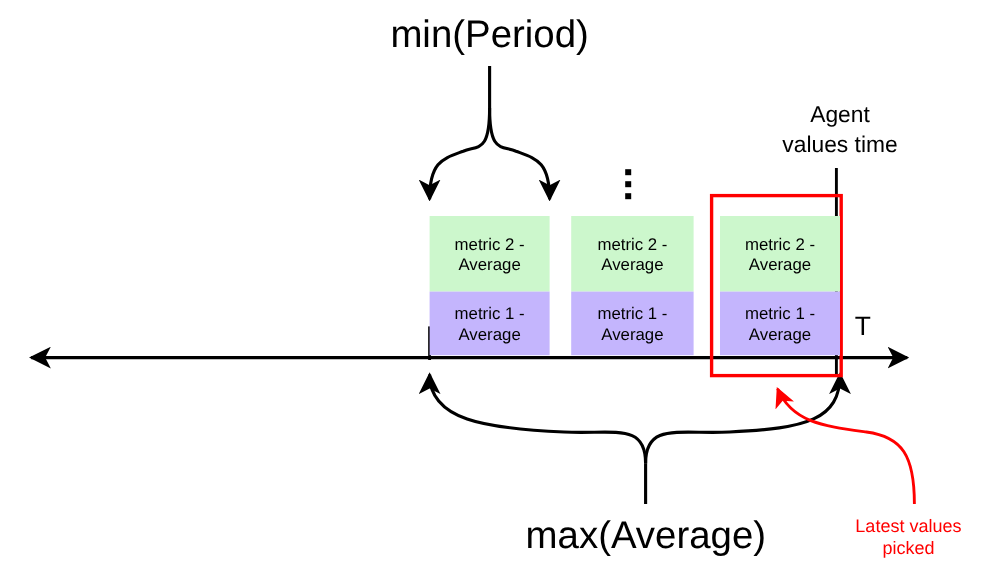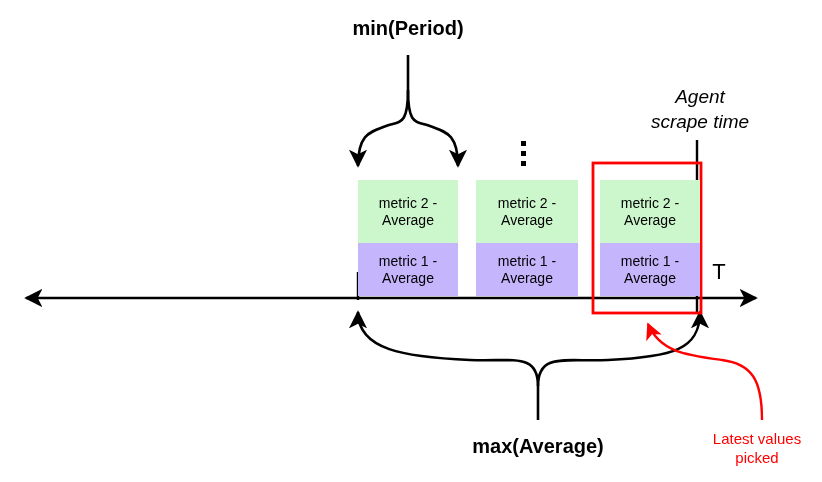--- a/index.html
+++ b/index.html
@@ -36,22 +36,22 @@
     color: #000000;
   }
   .blk-green { background: #ccf7cc; }
   .blk-pink  { background: #c4b5fd; }
   .lbl {
     position: absolute;
     color: #000000;
     text-align: center;
     white-space: pre;
   }
-  .lbl-big { font-size: 20px; line-height: 28px; font-weight: bold; }
-  .lbl-mid { font-size: 19px; line-height: 23px; font-style: italic; }
+  .lbl-big { font-size: 32px; line-height: 28px; }
+  .lbl-mid { font-size: 19px; line-height: 23px; }
   .lbl-t   { font-size: 22px; line-height: 24px; }
   .lbl-red { color: #ff0000; font-size: 15px; line-height: 18px; text-align: center; }
   .ellipsis {
     position: absolute;
     font-size: 26px;
     line-height: 10px;
     letter-spacing: 0;
     color: #000000;
   }
   .dotcol { display: block; width: 5px; height: 5px; background: #000; margin-bottom: 5px; }
@@ -121,20 +121,20 @@
     <i class="dotcol"></i>
       <i class="dotcol"></i>
       <i class="dotcol"></i>
   </div>
 
   <div class="lbl lbl-big" style="left:308px; top:14px; width:200px;">min(Period)</div>
 
   <div class="lbl lbl-big" style="left:438px; top:432px; width:200px;">max(Average)</div>
 
   <div class="lbl lbl-mid" style="left:625px; top:85px; width:150px;">Agent</div>
-  <div class="lbl lbl-mid" style="left:625px; top:110px; width:150px;">scrape time</div>
+  <div class="lbl lbl-mid" style="left:625px; top:110px; width:150px;">values time</div>
 
   <div class="lbl lbl-t" style="left:706px; top:260px; width:26px;">T</div>
 
   <div class="lbl lbl-red" style="left:692px; top:430px; width:130px;">Latest values</div>
   <div class="lbl lbl-red" style="left:692px; top:449px; width:130px;">picked</div>
 
 </div>
 
 </body></html>

